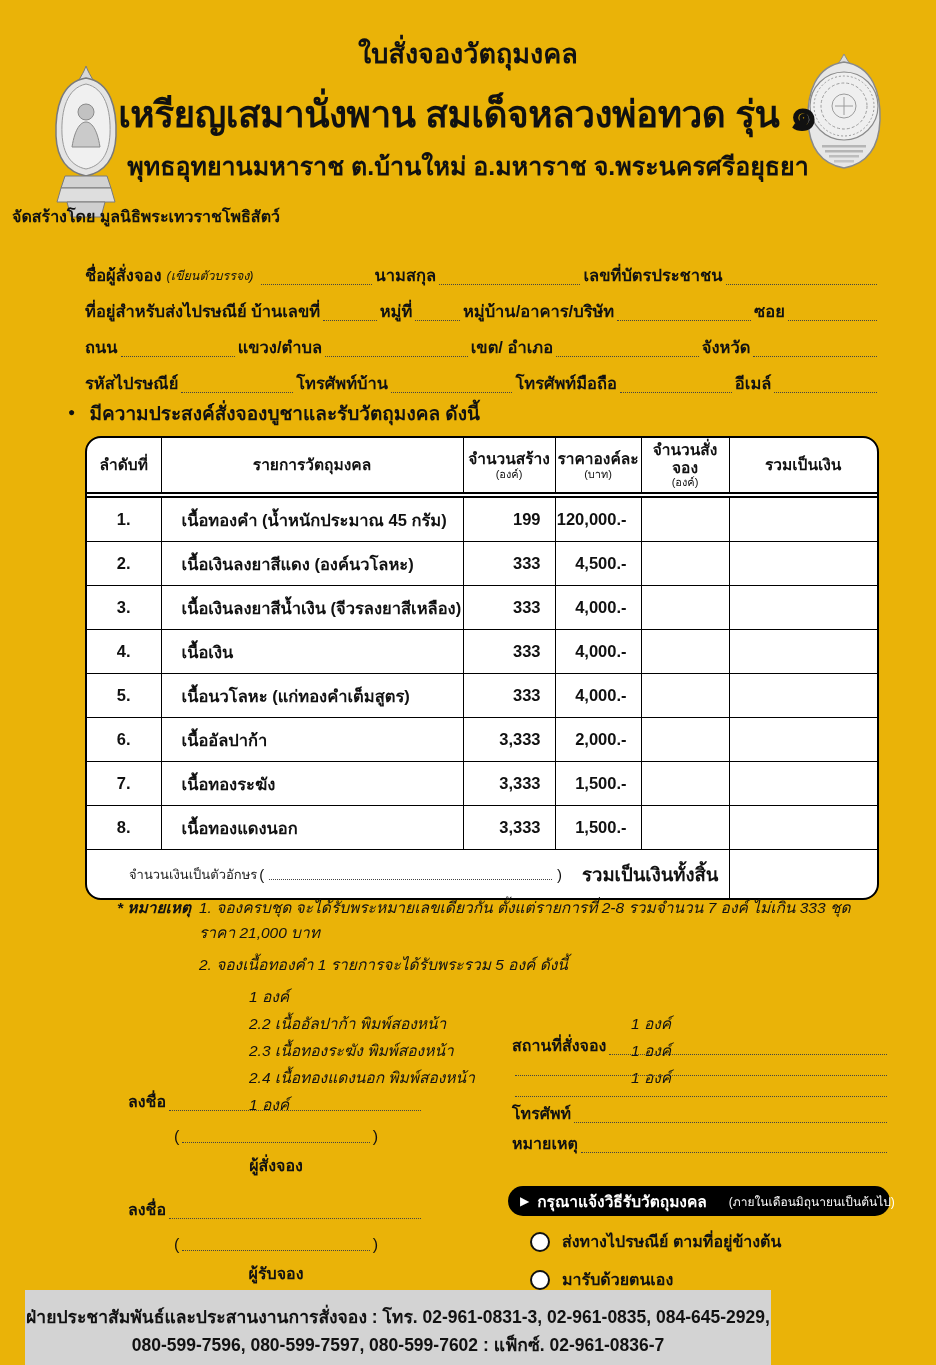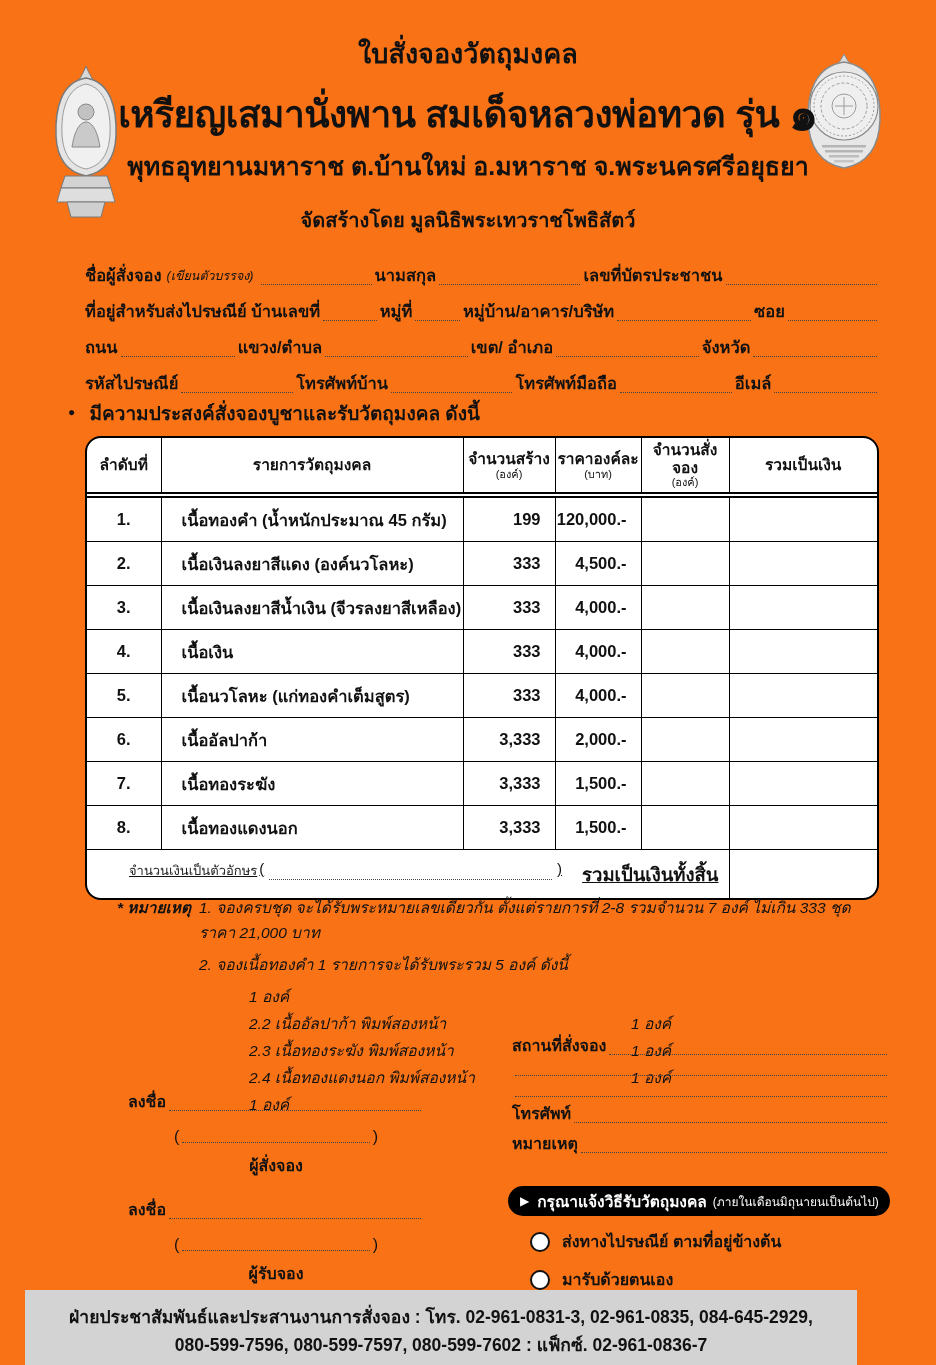--- a/index.html
+++ b/index.html
@@ -1,27 +1,27 @@
 <!DOCTYPE html>
 <html><head>
 <meta charset="utf-8">
 <style>
   html,body { margin:0; padding:0; background:#f0f0f0; }
   .page {
     position:relative; width:936px; height:1365px; margin:0 auto;
-    background:#f97316; color:#111;
+    background:#eab308; color:#111;
     font-family:"Liberation Sans","DejaVu Sans",sans-serif;
     overflow:hidden;
   }
   
   .form-title { position:absolute; top:32px; left:0; right:0; text-align:center; font-size:27px; font-weight:bold; }
   .main-title { position:absolute; top:84px; left:0; right:0; text-align:center; font-size:37px; font-weight:bold; letter-spacing:-0.5px; white-space:nowrap; }
   .main-title .numeral { font-size:46px; line-height:1; vertical-align:-3px; }
   .subtitle  { position:absolute; top:146px; left:0; right:0; text-align:center; font-size:25px; font-weight:bold; }
-  .created-by{ position:absolute; top:204px; left:0; right:0; text-align:center; font-size:20px; font-weight:bold; }
+  .created-by{ position:absolute; top:204px; left:12px; right:0; font-size:16px; font-weight:bold; }
   .amulet { position:absolute; }
   .amulet-left  { left:50px; top:64px; }
   .amulet-right { left:798px; top:52px; }
 
   
   .fields { position:absolute; left:85px; right:56px; top:252px; }
   .field-line { display:flex; align-items:flex-end; height:36px; font-size:16.5px; font-weight:bold; white-space:nowrap; }
   .field-note { font-style:italic; font-size:12.5px; font-weight:normal; margin:0 4px 2px 5px; }
   .dots { border-bottom:1.6px dotted #444; align-self:flex-end; margin:0 3px 3px 3px; height:10px; }
   .g05 { flex-grow:0.5; } .g06 { flex-grow:0.6; }
@@ -39,21 +39,21 @@
   col.c-price { width:86px; } col.c-order { width:88px; } col.c-total { width:auto; }
   th, td { border-right:1.6px solid #000; padding:0; }
   th:last-child, td:last-child { border-right:none; }
   thead th { height:54px; border-bottom:6px double #000; font-size:15.5px; font-weight:bold; text-align:center; vertical-align:middle; line-height:1.15; }
   thead .unit { font-size:11px; font-weight:normal; }
   tbody td { height:43px; border-bottom:1.6px solid #000; font-size:16.5px; font-weight:bold; vertical-align:middle; }
   td.no   { text-align:center; }
   td.item { text-align:left; padding-left:20px; }
   td.num  { text-align:right; padding-right:14px; }
   tr.tfoot td { height:48px; border-bottom:none; }
-  .words-row { display:flex; align-items:flex-start; padding:0 10px 0 42px;text-decoration:underline; }
+  .words-row { display:flex; align-items:center; padding:0 10px 0 42px; }
   .words-label { font-size:13px; font-weight:normal; color:#222; }
   .words-row .paren { font-size:15px; font-weight:normal; margin:0 2px; }
   .words-row .dots { flex-grow:1; margin-bottom:0; align-self:center; }
   .grand-label { font-size:18.5px; font-weight:bold; margin-left:18px; white-space:nowrap; }
 
   
   .notes { position:absolute; left:85px; top:895px; right:50px; font-style:italic; font-size:15.5px; }
   .notes-row { display:flex;margin-left:32px; }
   .notes-title { font-weight:bold; width:82px; flex:none; }
   .notes-body { flex:1; }
@@ -72,28 +72,28 @@
 
   
   .order-info { position:absolute; left:512px; top:1032px; width:378px; font-size:16px; font-weight:bold; }
   .oi-line { display:flex; align-items:flex-end; height:26px; }
   .oi-only-dots { height:21px; }
 
   
   .delivery { position:absolute; left:508px; top:1186px; width:382px; }
   .banner { background:#000; color:#fff; border-radius:15px; height:30px; display:flex; align-items:center; padding:0 12px; white-space:nowrap; }
   .banner .arrow { font-size:12px; margin-right:8px; }
-  .banner-title { font-size:15.5px; font-weight:bold; margin-right:6px; }
+  .banner-title { font-size:15.5px; font-weight:bold; margin-right:22px; }
   .banner-note { font-size:12px; font-weight:normal; }
   .option-row { display:flex; align-items:center; margin-top:13px; padding-left:22px; cursor:pointer; }
   .radio { width:16px; height:16px; border:2px solid #111; border-radius:50%; background:#fff; flex:none; margin-right:12px; }
   .option-label { font-size:16px; font-weight:bold; }
 
   
-  .footer-bar { position:absolute; left:25px; top:1290px; width:832px; height:75px; background:#d3d3d3; box-sizing:border-box; padding-top:13px; text-align:center; font-size:17.5px; font-weight:bold; line-height:1.6; }
+  .footer-bar { position:absolute; left:25px; top:1290px; width:746px; height:75px; background:#d3d3d3; box-sizing:border-box; padding-top:13px; text-align:center; font-size:17.5px; font-weight:bold; line-height:1.6; }
 </style>
 </head>
 <body>
 
 <div class="page">
 
   <div class="amulet amulet-left">
     <svg width="72" height="162" viewBox="0 0 72 162">
       <path d="M36 2 C34 8 31 12 29 16 L43 16 C41 12 38 8 36 2 Z" fill="#d8d8d8" stroke="#7a7a7a" stroke-width="1"></path>
       <path d="M36 14 C11 18 5 45 6 72 C7 95 17 108 36 112 C55 108 65 95 66 72 C67 45 61 18 36 14 Z" fill="#e4e4e4" stroke="#7a7a7a" stroke-width="1.5"></path>

